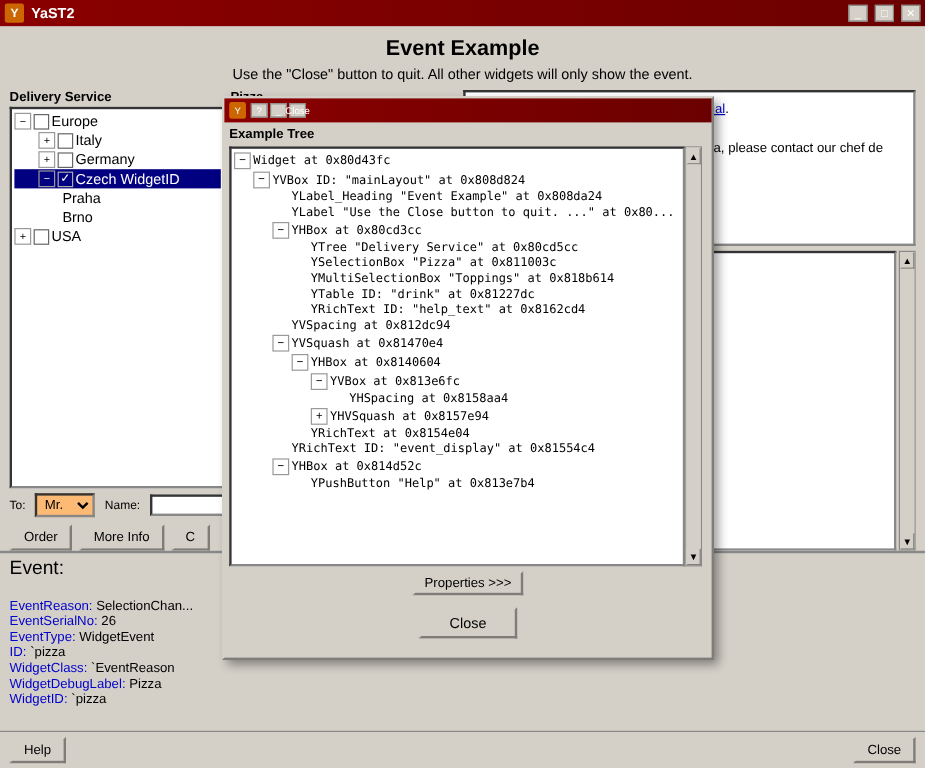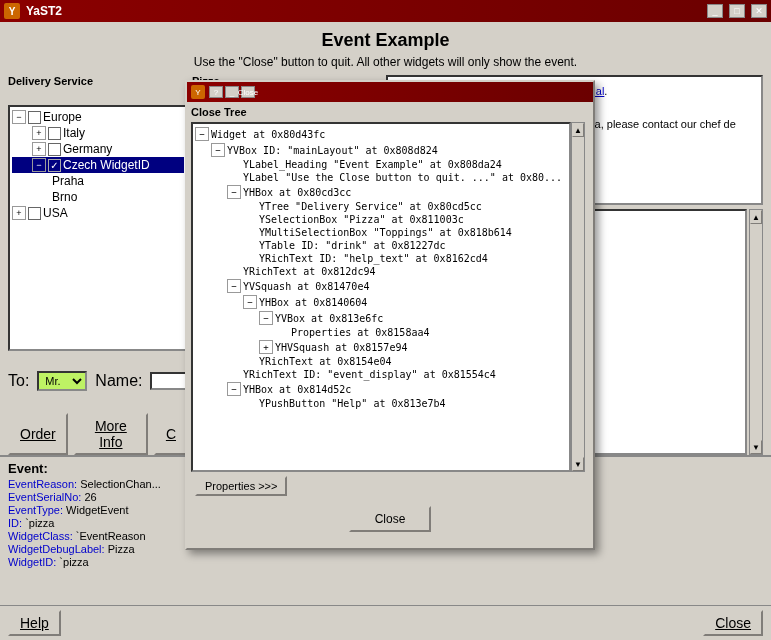--- a/index.html
+++ b/index.html
@@ -66,21 +66,21 @@
       padding: 0 8px;
       gap: 4px;
       overflow: hidden;
     }
 
     
     .left-panel {
       width: 180px;
       display: flex;
       flex-direction: column;
-      gap: 16px;
+      gap: 0;
     }
 
     .section-label {
       font-size: 11px;
       font-weight: bold;
       margin-bottom: 2px;
     }
 
     .tree-box {
       border: 2px inset #888;
@@ -111,24 +111,24 @@
       margin-right: 2px;
       flex-shrink: 0;
     }
 
     .form-row {
       display: flex;
       align-items: center;
       gap: 8px;
       margin-top: 4px;
     }
-    .form-label { font-size: 16px; }
+    .form-label { font-size: 10px; }
     .form-select {
       border: 2px inset #888;
-      background: #bef264;
+      background: #fdba74;
       padding: 1px 2px;
       font-size: 11px;
       width: 60px;
     }
     .form-input {
       border: 2px inset #888;
       background: white;
       padding: 1px 2px;
       font-size: 11px;
       flex: 1;
@@ -136,23 +136,22 @@
 
     .btn-row {
       display: flex;
       gap: 6px;
       margin-top: 6px;
     }
     .btn {
       border: 2px outset #d4d0c8;
       background: #d4d0c8;
       padding: 3px 10px;
-      font-size: 14px;
+      font-size: 11px;
       cursor: pointer;
-      text-decoration: underline;
     }
 
     
     .mid-panel {
       width: 190px;
       display: flex;
       flex-direction: column;
       gap: 4px;
     }
 
@@ -210,23 +209,23 @@
 
     
     .event-panel {
       border-top: 2px solid #888;
       padding: 4px 8px;
       height: 150px;
       overflow: auto;
       background: #d4d0c8;
     }
     .event-title {
-      font-weight: bold;
-      font-size: 13px;
-      margin-bottom: 2px;
+      font-weight: normal;
+      font-size: 16px;
+      margin-bottom: 16px;
     }
     .event-row { font-size: 11px; margin-bottom: 1px; }
     .event-key { color: #0000cc; }
 
     
     .bottom-bar {
       display: flex;
       justify-content: space-between;
       padding: 4px 8px;
       border-top: 1px solid #888;
@@ -293,21 +292,21 @@
       font-family: monospace;
       font-size: 10px;
       padding: 1px 0;
       white-space: nowrap;
       display: flex;
       align-items: center;
     }
 
     .dialog-footer {
       display: flex;
-      justify-content: flex-start;
+      justify-content: center;
       align-items: center;
       padding: 4px;
     }
     .props-btn {
       border: 2px outset #d4d0c8;
       background: #d4d0c8;
       padding: 2px 8px;
       font-size: 11px;
       cursor: pointer;
     }
@@ -484,21 +483,21 @@
         <span>Y</span>
       </div>
       <div class="dialog-title-btns">
         <div class="dialog-btn">?</div>
         <div class="dialog-btn">_</div>
         <div class="dialog-btn">Close</div>
       </div>
     </div>
 
     <div class="dialog-content">
-      <div class="dialog-section-label">Close Tree</div>
+      <div class="dialog-section-label">Example Tree</div>
 
       <div style="display:flex;position:relative;">
         <div class="widget-tree-box" style="width:380px;overflow:auto;">
 
           <div class="wt-item">
             <span style="width:14px;height:14px;border:1px solid #999;background:white;display:inline-flex;align-items:center;justify-content:center;font-size:9px;margin-right:2px;flex-shrink:0;">−</span>
             <span>Widget at 0x80d43fc</span>
           </div>
 
           <div class="wt-item" style="padding-left:16px;">
@@ -542,41 +541,41 @@
             <span>YTable ID: "drink" at 0x81227dc</span>
           </div>
 
           <div class="wt-item" style="padding-left:48px;">
             <span style="width:14px;display:inline-block;margin-right:2px;"></span>
             <span>YRichText ID: "help_text" at 0x8162cd4</span>
           </div>
 
           <div class="wt-item" style="padding-left:32px;">
             <span style="width:14px;display:inline-block;margin-right:2px;"></span>
-            <span>YRichText at 0x812dc94</span>
+            <span>YVSpacing at 0x812dc94</span>
           </div>
 
           <div class="wt-item" style="padding-left:32px;">
             <span style="width:14px;height:14px;border:1px solid #999;background:white;display:inline-flex;align-items:center;justify-content:center;font-size:9px;margin-right:2px;flex-shrink:0;">−</span>
             <span>YVSquash at 0x81470e4</span>
           </div>
 
           <div class="wt-item" style="padding-left:48px;">
             <span style="width:14px;height:14px;border:1px solid #999;background:white;display:inline-flex;align-items:center;justify-content:center;font-size:9px;margin-right:2px;flex-shrink:0;">−</span>
             <span>YHBox at 0x8140604</span>
           </div>
 
           <div class="wt-item" style="padding-left:64px;">
             <span style="width:14px;height:14px;border:1px solid #999;background:white;display:inline-flex;align-items:center;justify-content:center;font-size:9px;margin-right:2px;flex-shrink:0;">−</span>
             <span>YVBox at 0x813e6fc</span>
           </div>
 
           <div class="wt-item" style="padding-left:80px;">
             <span style="width:14px;display:inline-block;margin-right:2px;"></span>
-            <span>Properties at 0x8158aa4</span>
+            <span>YHSpacing at 0x8158aa4</span>
           </div>
 
           <div class="wt-item" style="padding-left:64px;">
             <span style="width:14px;height:14px;border:1px solid #999;background:white;display:inline-flex;align-items:center;justify-content:center;font-size:9px;margin-right:2px;flex-shrink:0;">+</span>
             <span>YHVSquash at 0x8157e94</span>
           </div>
 
           <div class="wt-item" style="padding-left:48px;">
             <span style="width:14px;display:inline-block;margin-right:2px;"></span>
             <span>YRichText at 0x8154e04</span>

